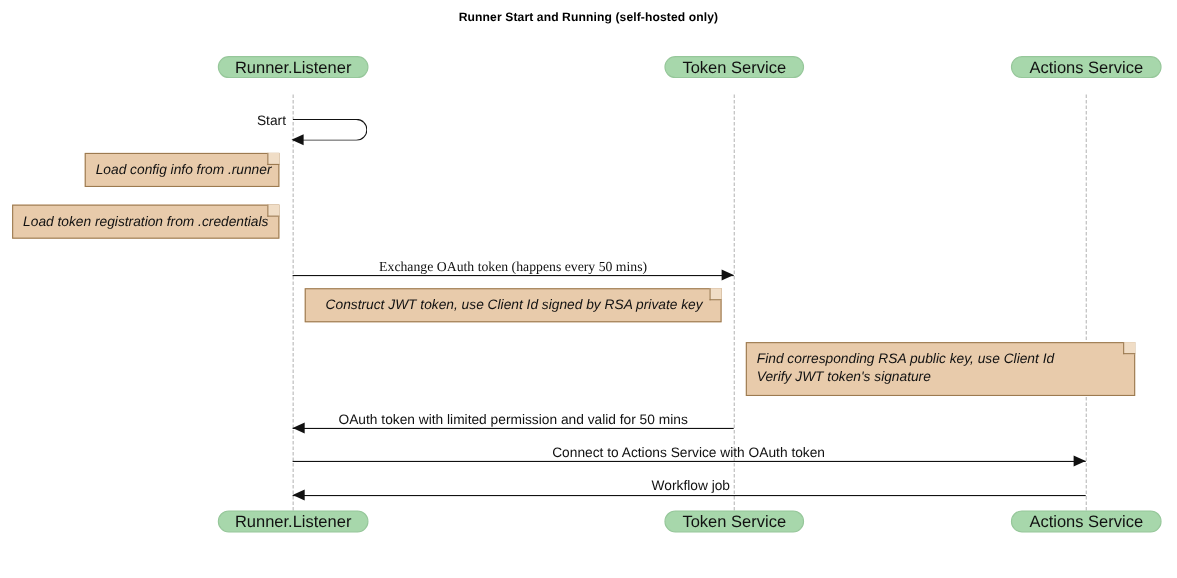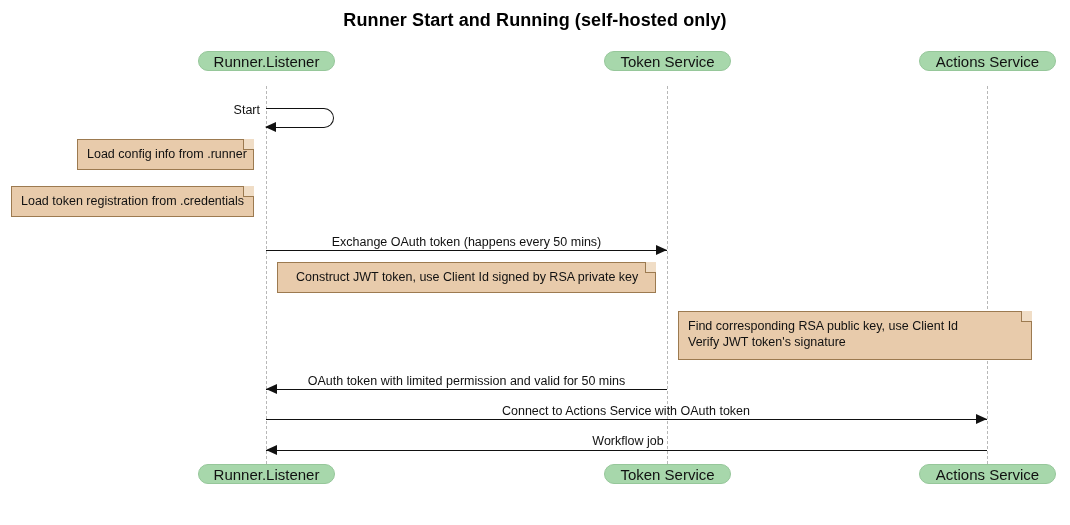--- a/index.html
+++ b/index.html
@@ -19,21 +19,21 @@
     overflow: hidden;
   }
 
   
   .diagram-title {
     position: absolute;
     left: 0;
     top: 10px;
     width: 1070px;
     text-align: center;
-    font-size: 18px;
+    font-size: 11px;
     font-weight: bold;
     color: #000000;
     letter-spacing: 0.1px;
   }
 
   
   .lifeline {
     position: absolute;
     width: 0;
     border-left: 1px dashed #b8b8b8;
@@ -59,20 +59,21 @@
   .note {
     position: absolute;
     background: #e8cbab;
     border: 1px solid #9c7a50;
     box-sizing: border-box;
     color: #111111;
     font-size: 12.5px;
     line-height: 16px;
     padding: 6px 9px 6px 9px;
     white-space: pre;
+    font-style: italic;
   }
   .note .fold {
     position: absolute;
     top: -1px;
     right: -1px;
     width: 11px;
     height: 11px;
     background: #f0ddc6;
     border-left: 1px solid #9c7a50;
     border-bottom: 1px solid #9c7a50;
@@ -130,21 +131,21 @@
       <div class="lifeline" style="left: 266px; top: 86px; height: 378px;"></div>
       <div class="lifeline" style="left: 667px; top: 86px; height: 378px;"></div>
       <div class="lifeline" style="left: 987px; top: 86px; height: 378px;"></div>
     </div>
   <div id="messages-layer">
       <div class="self-loop" style="left: 266px; top: 108px; width: 68px; height: 20px;"></div>
       <div class="arrowhead left" style="left: 265px; top: 122px;"></div>
       <div class="msg-label" style="left: 0px; top: 103px; width: 260px; text-align: right;">Start</div>
       <div class="msg-line" style="left: 266px; top: 250px; width: 401px;"></div>
       <div class="arrowhead right" style="top: 245px; left: 656px;"></div>
-      <div class="msg-label" style="left: 166.5px; width: 600px; top: 235px;">Exchange OAuth token (happens every 50 mins)</div>
+      <div class="msg-label" style="left: 166.5px; width: 600px; top: 235px; font-family: Liberation Serif, serif;">Exchange OAuth token (happens every 50 mins)</div>
       <div class="msg-line" style="left: 266px; top: 389px; width: 401px;"></div>
       <div class="arrowhead left" style="top: 384px; left: 266px;"></div>
       <div class="msg-label" style="left: 166.5px; width: 600px; top: 374px;">OAuth token with limited permission and valid for 50 mins</div>
       <div class="msg-line" style="left: 266px; top: 419px; width: 721px;"></div>
       <div class="arrowhead right" style="top: 414px; left: 976px;"></div>
       <div class="msg-label" style="left: 326px; width: 600px; top: 404px;">Connect to Actions Service with OAuth token</div>
       <div class="msg-line" style="left: 266px; top: 450px; width: 721px;"></div>
       <div class="arrowhead left" style="top: 445px; left: 266px;"></div>
       <div class="msg-label" style="left: 328px; width: 600px; top: 434px;">Workflow job</div>
     </div>

